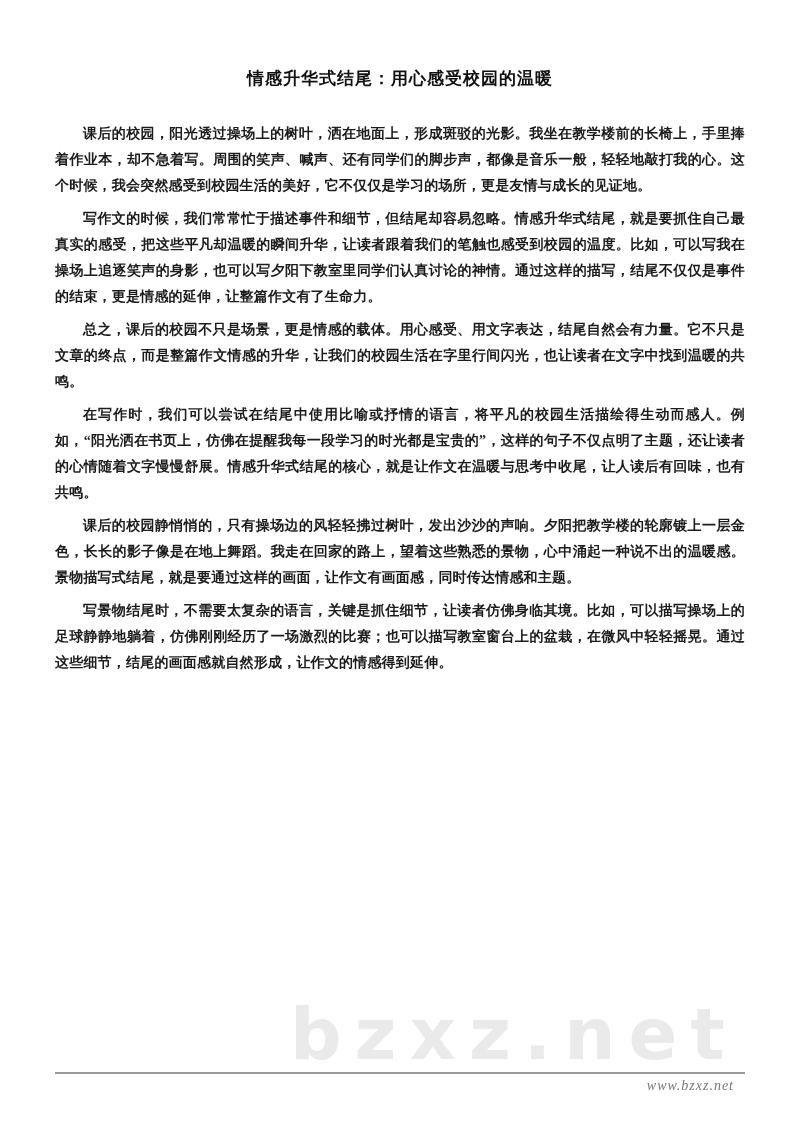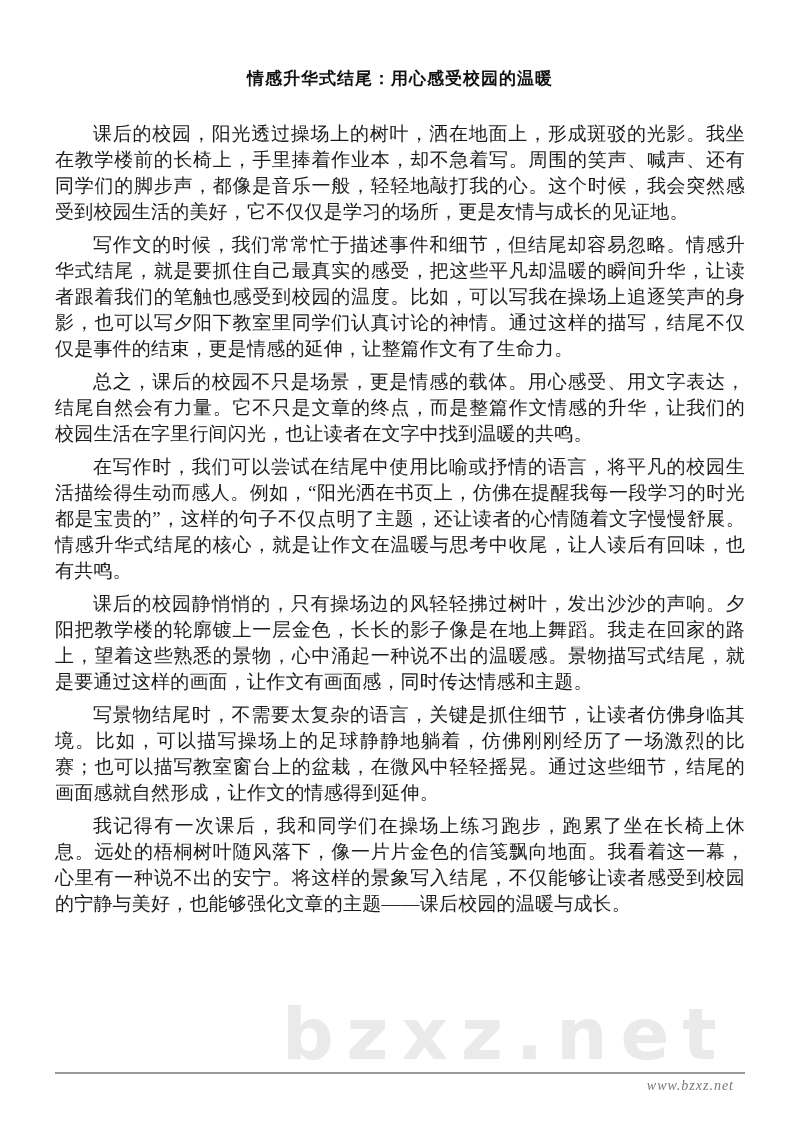--- a/index.html
+++ b/index.html
@@ -6,21 +6,21 @@
   body{
     width:800px;height:1131px;
     background:#ffffff;
     position:relative;
     overflow:hidden;
     font-family:"Liberation Serif","DejaVu Serif",serif;
   }
   .page{position:absolute;inset:0;background:#fff;}
   .watermark{
     position:absolute;
-    left:282px;top:998px;
+    left:290px;top:998px;
     font-family:"DejaVu Sans","Liberation Sans",sans-serif;
     font-weight:bold;
     font-size:72px;
     line-height:1;
     letter-spacing:13px;
     color:var(--watermark,#eaeaea);
     z-index:0;
     user-select:none;
     white-space:nowrap;
   }
@@ -32,28 +32,29 @@
     font-size:17px;
     font-weight:bold;
     text-align:center;
     color:var(--title,#111111);
     margin:0 0 25px 0;
     line-height:34px;
     letter-spacing:1px;
   }
   .sec-title.second{margin-top:64px;}
   .para{
-    font-size:19px;
+    font-size:14px;
     line-height:26px;
     color:var(--text,#1c1c1c);
     text-align:justify;
     text-justify:inter-ideograph;
     text-indent:2em;
     margin:0 0 7px 0;
     letter-spacing:0.2px;
+    font-weight:bold;
   }
   .footer-rule{
     position:absolute;
     left:55px;top:1072px;
     width:690px;height:2px;
     background:var(--rule,#999999);
     z-index:2;
   }
   .footer-url{
     position:absolute;
@@ -78,20 +79,19 @@
     <h1 class="sec-title">情感升华式结尾：用心感受校园的温暖</h1>
 
     <p class="para">课后的校园，阳光透过操场上的树叶，洒在地面上，形成斑驳的光影。我坐在教学楼前的长椅上，手里捧着作业本，却不急着写。周围的笑声、喊声、还有同学们的脚步声，都像是音乐一般，轻轻地敲打我的心。这个时候，我会突然感受到校园生活的美好，它不仅仅是学习的场所，更是友情与成长的见证地。</p>
     <p class="para">写作文的时候，我们常常忙于描述事件和细节，但结尾却容易忽略。情感升华式结尾，就是要抓住自己最真实的感受，把这些平凡却温暖的瞬间升华，让读者跟着我们的笔触也感受到校园的温度。比如，可以写我在操场上追逐笑声的身影，也可以写夕阳下教室里同学们认真讨论的神情。通过这样的描写，结尾不仅仅是事件的结束，更是情感的延伸，让整篇作文有了生命力。</p>
     <p class="para">总之，课后的校园不只是场景，更是情感的载体。用心感受、用文字表达，结尾自然会有力量。它不只是文章的终点，而是整篇作文情感的升华，让我们的校园生活在字里行间闪光，也让读者在文字中找到温暖的共鸣。</p>
     <p class="para">在写作时，我们可以尝试在结尾中使用比喻或抒情的语言，将平凡的校园生活描绘得生动而感人。例如，“阳光洒在书页上，仿佛在提醒我每一段学习的时光都是宝贵的”，这样的句子不仅点明了主题，还让读者的心情随着文字慢慢舒展。情感升华式结尾的核心，就是让作文在温暖与思考中收尾，让人读后有回味，也有共鸣。</p>
 
 
     <p class="para">课后的校园静悄悄的，只有操场边的风轻轻拂过树叶，发出沙沙的声响。夕阳把教学楼的轮廓镀上一层金色，长长的影子像是在地上舞蹈。我走在回家的路上，望着这些熟悉的景物，心中涌起一种说不出的温暖感。景物描写式结尾，就是要通过这样的画面，让作文有画面感，同时传达情感和主题。</p>
     <p class="para">写景物结尾时，不需要太复杂的语言，关键是抓住细节，让读者仿佛身临其境。比如，可以描写操场上的足球静静地躺着，仿佛刚刚经历了一场激烈的比赛；也可以描写教室窗台上的盆栽，在微风中轻轻摇晃。通过这些细节，结尾的画面感就自然形成，让作文的情感得到延伸。</p>
-    <p class="para">我记得有一次课后，我和同学们在操场上练习跑步，跑累了坐在长椅上休息。远处的梧桐树叶随风落下，像一片片金色的信笺飘向地面。我看着这一幕，心里有一种说不出的安宁。将这样的景象写入结尾，不仅能够让读者感受到校园的宁静与美好，也能够强化文章的主题——课后校园的温暖与成长。</p>
 
   </div>
 
   <div class="footer-rule"></div>
   <div class="footer-url">www.bzxz.net</div>
 
 </div>
 
 </body></html>

